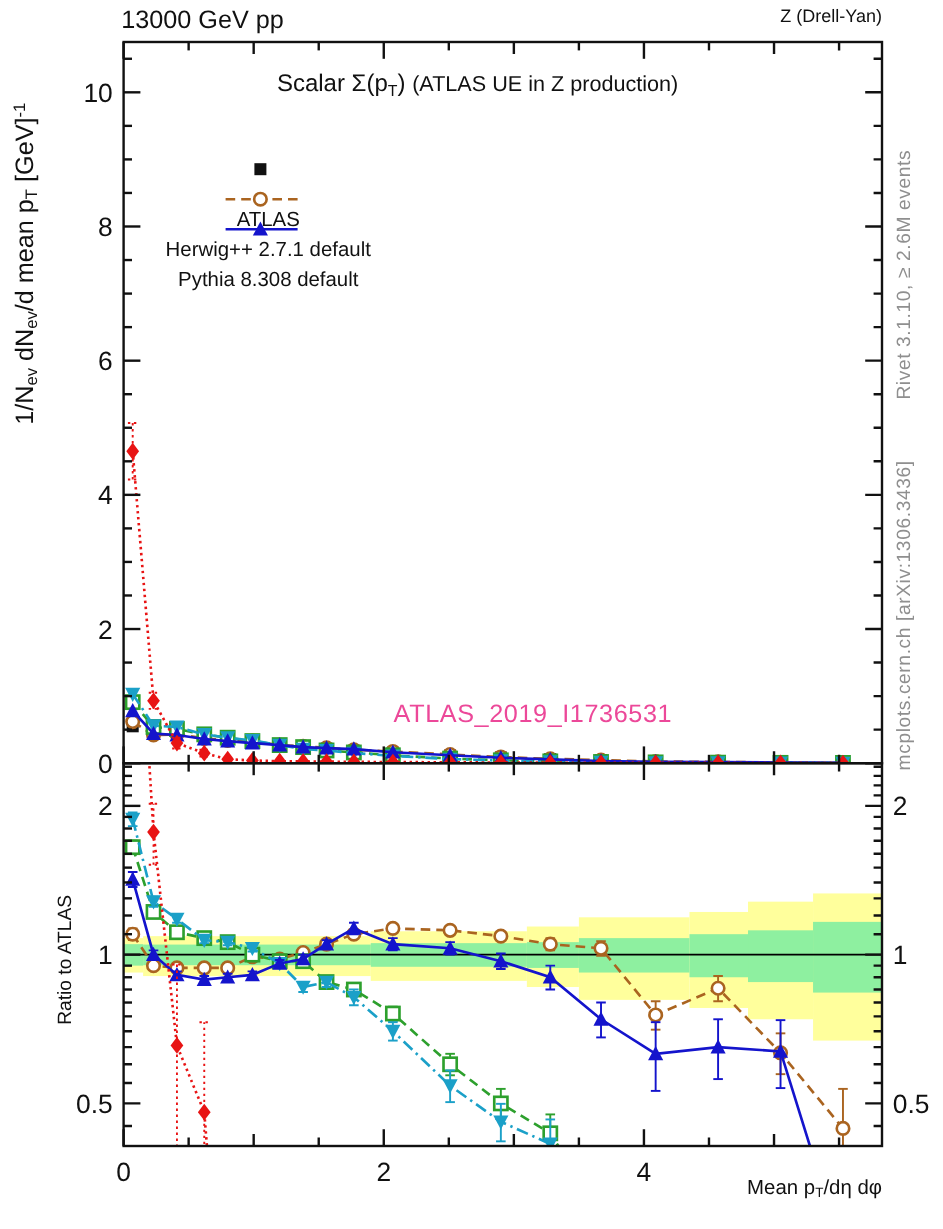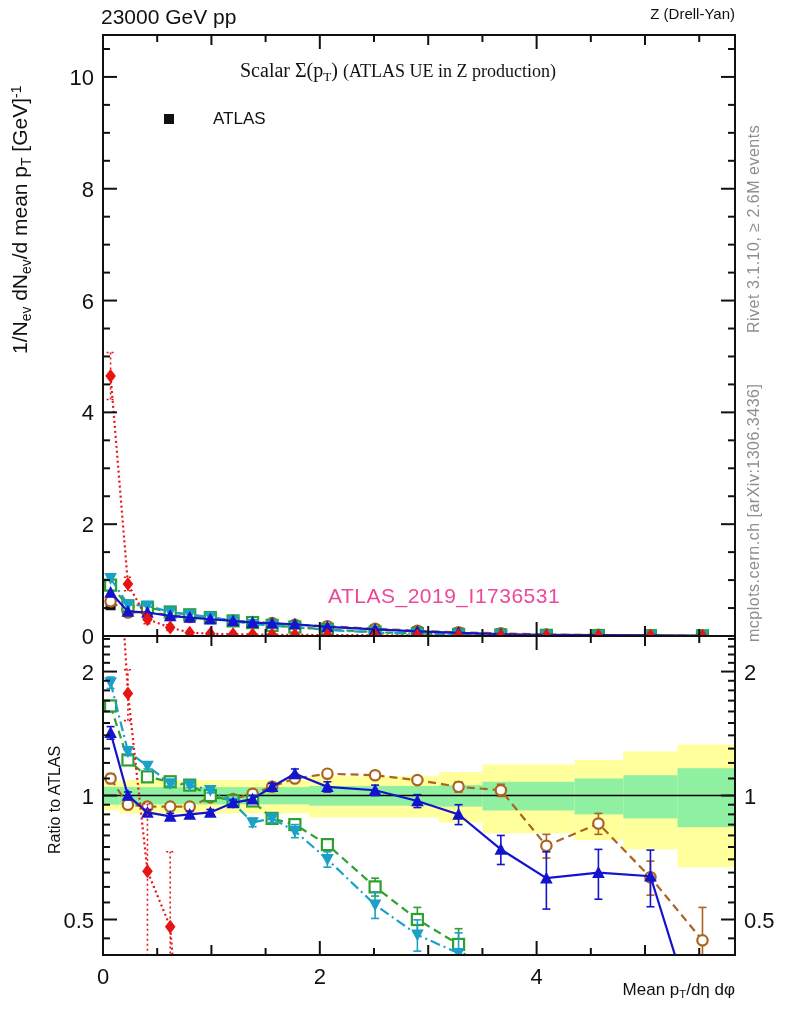--- a/index.html
+++ b/index.html
@@ -2,26 +2,26 @@
 <html><head>
 <meta charset="utf-8">
 <style>
   html,body{margin:0;padding:0;}
   body{width:786px;height:1024px;background:#ffffff;position:relative;overflow:hidden;
        font-family:"Liberation Sans",sans-serif;color:#111;}
   .abs{position:absolute;}
   #plot-svg{position:absolute;left:0;top:0;}
   #header-left{left:101px;top:5px;font-size:21px;}
   #header-right{right:51px;top:5px;font-size:15px;}
-  #plot-title{left:103px;top:59px;width:590px;text-align:center;font-size:20px;white-space:nowrap;font-family:Liberation Serif, serif;}
+  #plot-title{left:103px;top:59px;width:590px;text-align:center;font-size:20px;white-space:nowrap;}
   #plot-title .paren{font-size:18px;}
   .sub{font-size:66%;vertical-align:-24%;}
   .sup{font-size:66%;vertical-align:40%;}
   #legend{left:138px;top:109px;list-style:none;margin:0;padding:0;}
-  #legend li{height:25px;display:flex;}
+  #legend li{height:25px;display:flex;align-items:center;flex-direction:column;}
   #legend svg{width:64px;height:20px;margin-right:11px;flex:0 0 64px;}
   #legend .lbl{font-size:17px;white-space:nowrap;}
   #watermark{left:328px;top:584px;font-size:21px;color:#ec4899;letter-spacing:.5px;}
   #ylabel-top{left:8px;top:354px;transform:rotate(-90deg);transform-origin:0 0;
               font-size:21px;white-space:nowrap;}
   #ylabel-ratio{left:46px;top:854px;transform:rotate(-90deg);transform-origin:0 0;
               font-size:16px;white-space:nowrap;}
   #xlabel{left:400px;top:980px;width:335px;text-align:right;font-size:17px;white-space:nowrap;}
   .sidenote{transform:rotate(-90deg);transform-origin:0 0;font-size:16px;color:#8f8f8f;
             white-space:nowrap;letter-spacing:.5px;}
@@ -649,32 +649,46 @@
     <text x="744" y="803.5357632769585" text-anchor="start" font-size="22" fill="#111" font-family="&quot;Liberation Sans&quot;,sans-serif">1</text>
     <text x="94" y="679.5649027579727" text-anchor="end" font-size="22" fill="#111" font-family="&quot;Liberation Sans&quot;,sans-serif">2</text>
     <text x="744" y="679.5649027579727" text-anchor="start" font-size="22" fill="#111" font-family="&quot;Liberation Sans&quot;,sans-serif">2</text>
     <text x="103" y="984" text-anchor="middle" font-size="22" fill="#111" font-family="&quot;Liberation Sans&quot;,sans-serif">0</text>
     <text x="319.80960548885076" y="984" text-anchor="middle" font-size="22" fill="#111" font-family="&quot;Liberation Sans&quot;,sans-serif">2</text>
     <text x="536.6192109777015" y="984" text-anchor="middle" font-size="22" fill="#111" font-family="&quot;Liberation Sans&quot;,sans-serif">4</text>
     <rect x="103" y="35" width="632" height="601" fill="none" stroke="#111" stroke-width="2"></rect>
     <rect x="103" y="636" width="632" height="319" fill="none" stroke="#111" stroke-width="2"></rect>
   </svg>
 
-<div class="abs" id="header-left">23000 GeV pp</div>
+<div class="abs" id="header-left">13000 GeV pp</div>
 <div class="abs" id="header-right">Z (Drell-Yan)</div>
 
 <div class="abs" id="plot-title"><span>Scalar Σ(p</span><span class="sub">T</span><span>)</span> <span class="paren">(ATLAS UE in Z production)</span></div>
 
 <ul class="abs" id="legend">
     <li>
       <svg viewBox="0 0 64 20">
         <rect x="26" y="5" width="10" height="10" fill="#111111"></rect>
       </svg>
       <span class="lbl">ATLAS</span>
     </li>
+    <li>
+      <svg viewBox="0 0 64 20">
+        <line x1="2" x2="62" y1="10" y2="10" stroke="#aa6420" stroke-width="2.2" stroke-dasharray="8 5"></line>
+        <circle cx="31" cy="10" r="5.2" fill="#ffffff" stroke="#aa6420" stroke-width="2.2"></circle>
+      </svg>
+      <span class="lbl">Herwig++ 2.7.1 default</span>
+    </li>
+    <li>
+      <svg viewBox="0 0 64 20">
+        <line x1="2" x2="62" y1="10" y2="10" stroke="#1414cc" stroke-width="2.2"></line>
+        <path d="M 31 3.5 L 37.3 15.3 L 24.7 15.3 Z" fill="#1414cc"></path>
+      </svg>
+      <span class="lbl">Pythia 8.308 default</span>
+    </li>
   </ul>
 
 <div class="abs" id="watermark">ATLAS_2019_I1736531</div>
 
 <div class="abs" id="ylabel-top"><span>1/N</span><span class="sub">ev</span><span> dN</span><span class="sub">ev</span><span>/d mean p</span><span class="sub">T</span><span> [GeV]</span><span class="sup">-1</span></div>
 <div class="abs" id="ylabel-ratio">Ratio to ATLAS</div>
 <div class="abs" id="xlabel"><span>Mean p</span><span class="sub">T</span><span>/dη dφ</span></div>
 
 <div class="abs sidenote" id="note-rivet">Rivet 3.1.10, ≥ 2.6M events</div>
 <div class="abs sidenote" id="note-mcplots">mcplots.cern.ch [arXiv:1306.3436]</div>

